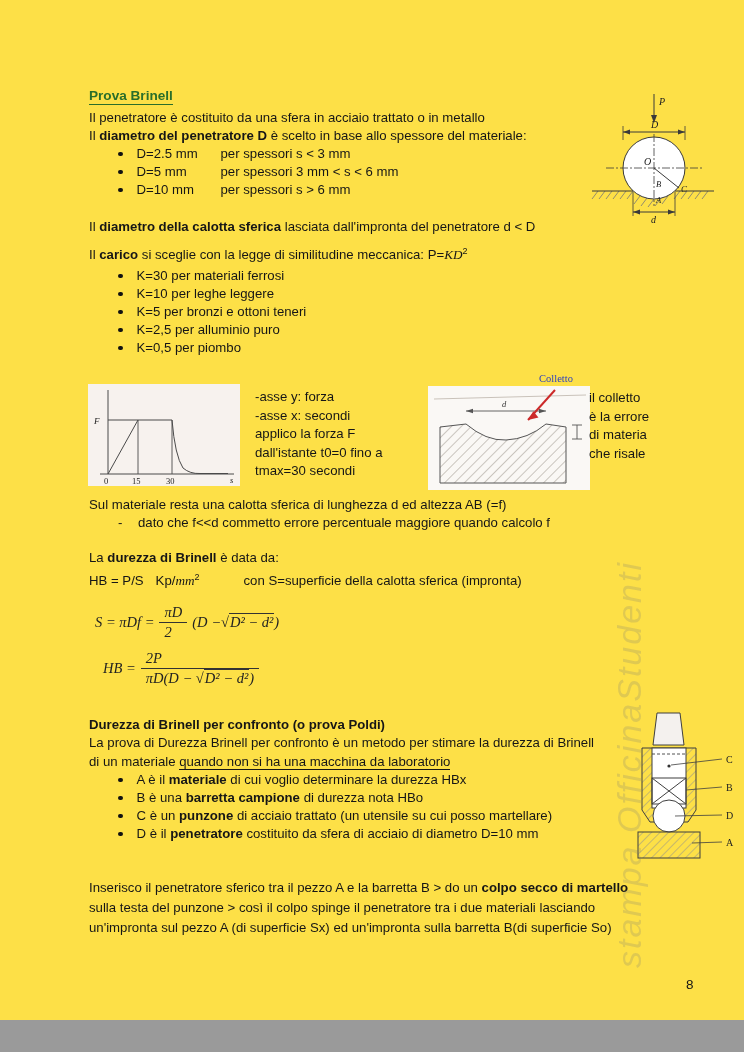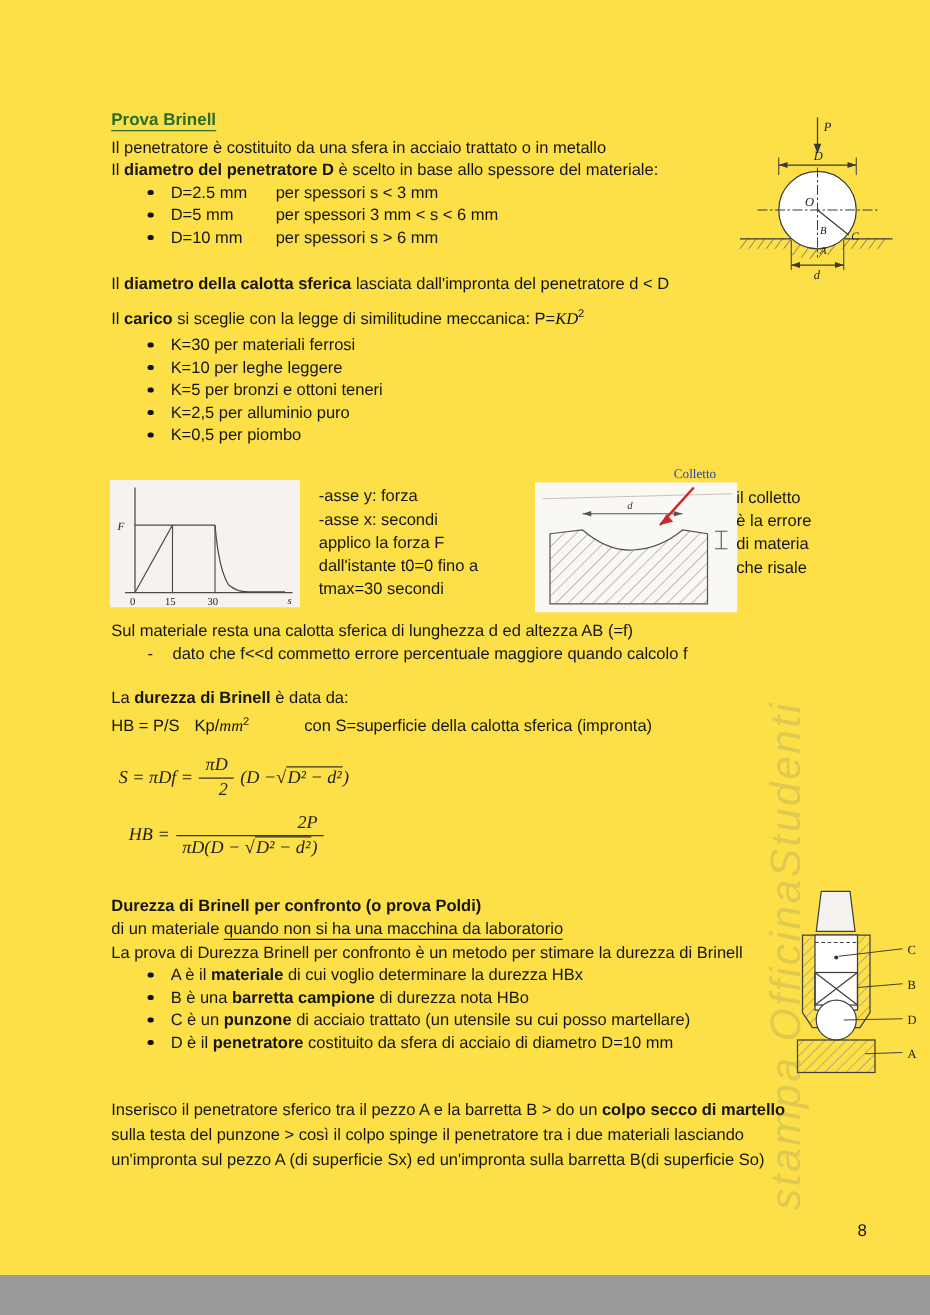--- a/index.html
+++ b/index.html
@@ -14,21 +14,21 @@
   .u{border-bottom:1px solid #161616;padding-bottom:0.5px;}
   .brow{display:flex;align-items:flex-start;padding-left:29px;height:18px;line-height:18px;white-space:nowrap;}
   .dot{width:4.5px;height:4.5px;border-radius:50%;background:#111;margin:6.5px 14px 0 0;flex:none;}
   .blabel{width:84px;flex:none;}
   .dashrow{display:flex;padding-left:29px;height:18px;line-height:18px;white-space:nowrap;}
   .dashch{width:20px;flex:none;}
   sup.sp{font-size:9px;vertical-align:super;line-height:0;}
   .fvar{font-family:"Liberation Serif",serif;font-style:italic;}
   .formula{font-family:"Liberation Serif",serif;font-style:italic;font-size:14.5px;color:#222;
            display:flex;align-items:center;white-space:nowrap;}
-  .frac{display:inline-block;text-align:right;vertical-align:middle;margin:0 5px;}
+  .frac{display:inline-block;text-align:left;vertical-align:middle;margin:0 5px;}
   .frac .num{display:block;border-bottom:1.2px solid #333;padding:0 5px 1px 5px;}
   .frac .den{display:block;padding:1px 5px 0 5px;}
   .sqrt{white-space:nowrap;}
   .rad{border-top:1.2px solid #333;padding:0 1px;}
   .notes .line{height:18.5px;line-height:18.5px;}
   .wm{position:absolute;left:610px;top:968px;transform:rotate(-90deg);transform-origin:0 0;
       font-size:34px;font-style:italic;color:rgba(120,120,120,0.22);white-space:nowrap;
       letter-spacing:2px;z-index:6;}
   .pageno{font-size:13.5px;}
   svg text{font-family:"Liberation Serif",serif;}
@@ -230,24 +230,24 @@
   <div class="abs formula" style="left:103px;top:650px;">
     <span>HB =</span>
     <span class="frac">
       <span class="num">2P</span>
       <span class="den"><span>πD(D −</span> <span class="sqrt">√<span class="rad">D² − d²</span></span><span>)</span></span>
     </span>
   </div>
 
   <div class="abs" style="left:89px;top:715px;width:560px;">
     <div class="line" style="height:19px;line-height:19px;"><b>Durezza di Brinell per confronto (o prova Poldi)</b></div>
+    <div class="line" style="height:18.6px;line-height:18.6px;">La prova di Durezza Brinell per confronto è un metodo per stimare la durezza di Brinell</div>
     <div class="line" style="height:18.6px;line-height:18.6px;">
       <span>di un materiale </span><span class="u">quando non si ha una macchina da laboratorio</span>
     </div>
-    <div class="line" style="height:18.6px;line-height:18.6px;">La prova di Durezza Brinell per confronto è un metodo per stimare la durezza di Brinell</div>
     <div class="brow">
         <span class="dot"></span>
         <span><span>A è il </span><b>materiale</b><span> di cui voglio determinare la durezza HBx</span></span>
       </div>
     <div class="brow">
         <span class="dot"></span>
         <span><span>B è una </span><b>barretta campione</b><span> di durezza nota HBo</span></span>
       </div>
     <div class="brow">
         <span class="dot"></span>

